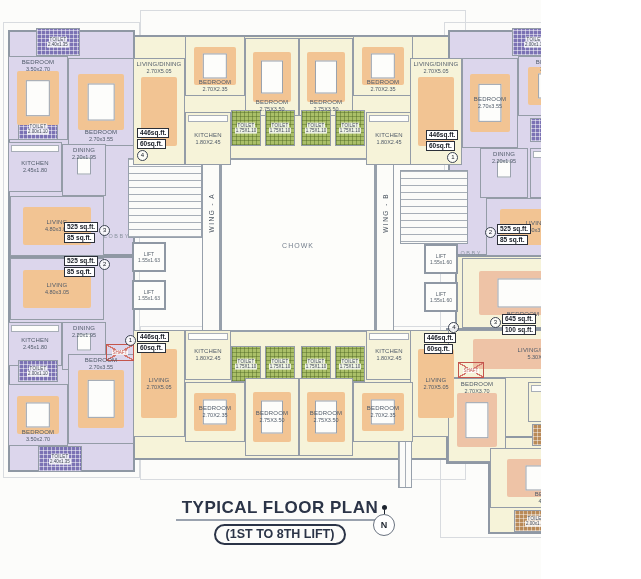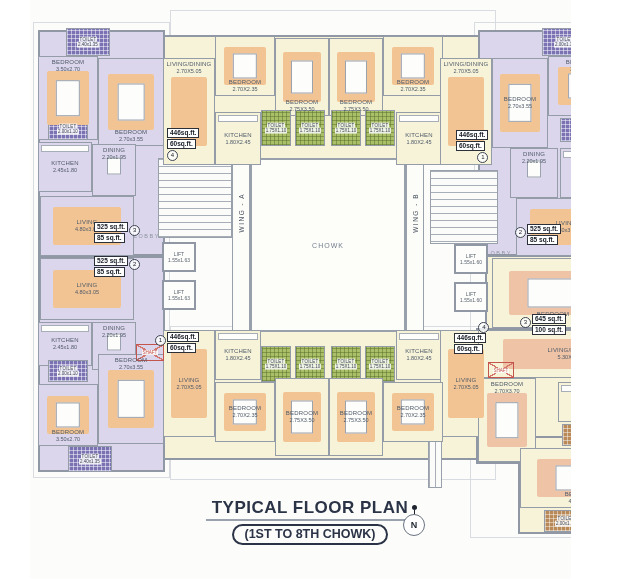--- a/index.html
+++ b/index.html
@@ -1,18 +1,18 @@
 <!DOCTYPE html>
 <html><head>
 <meta charset="utf-8">
 <style>
   html,body{margin:0;padding:0;background:#ffffff;}
   .plan{
     position:relative;width:541px;height:579px;background:#fcfcfa;
-    font-family:"Liberation Sans",sans-serif;overflow:hidden;margin-left:30px;
+    font-family:"Liberation Sans",sans-serif;overflow:hidden;
   }
   .outline{position:absolute;border:1px solid #d8dbdf;box-sizing:border-box;}
   .unitbg{position:absolute;border:2px solid #8f98a4;box-sizing:border-box;}
   .bg-lav{background:#dcd6ec;}
   .bg-crm{background:#f6f3d9;}
   .room{position:absolute;border:1px solid #949ca7;box-sizing:border-box;}
   .f-lav{background:#dcd6ec;}
   .f-crm{background:#f6f3d9;}
   .f-tp{background-color:#7b72b4;background-image:
     repeating-linear-gradient(0deg,rgba(255,255,255,.5) 0 1px,transparent 1px 4px),
@@ -563,21 +563,21 @@
       </div>
       <div class="tag" style="left: 424px; top: 333px;">
         <div class="tagline">446sq.ft.</div>
         <div class="tagline">60sq.ft.</div>
         <div class="tagnum n-tr">4</div>
       </div>
     </div>
 
   <div class="titleblock">
     <div><span class="title-main">TYPICAL FLOOR PLAN</span></div>
-    <div><span class="title-sub">(1ST TO 8TH CHOWK)</span></div>
+    <div><span class="title-sub">(1ST TO 8TH LIFT)</span></div>
   </div>
 
   <div class="north">
     <div class="north-dot"></div>
     <div class="north-stem"></div>
     <div class="north-circle">N</div>
   </div>
 
 </div>
 

